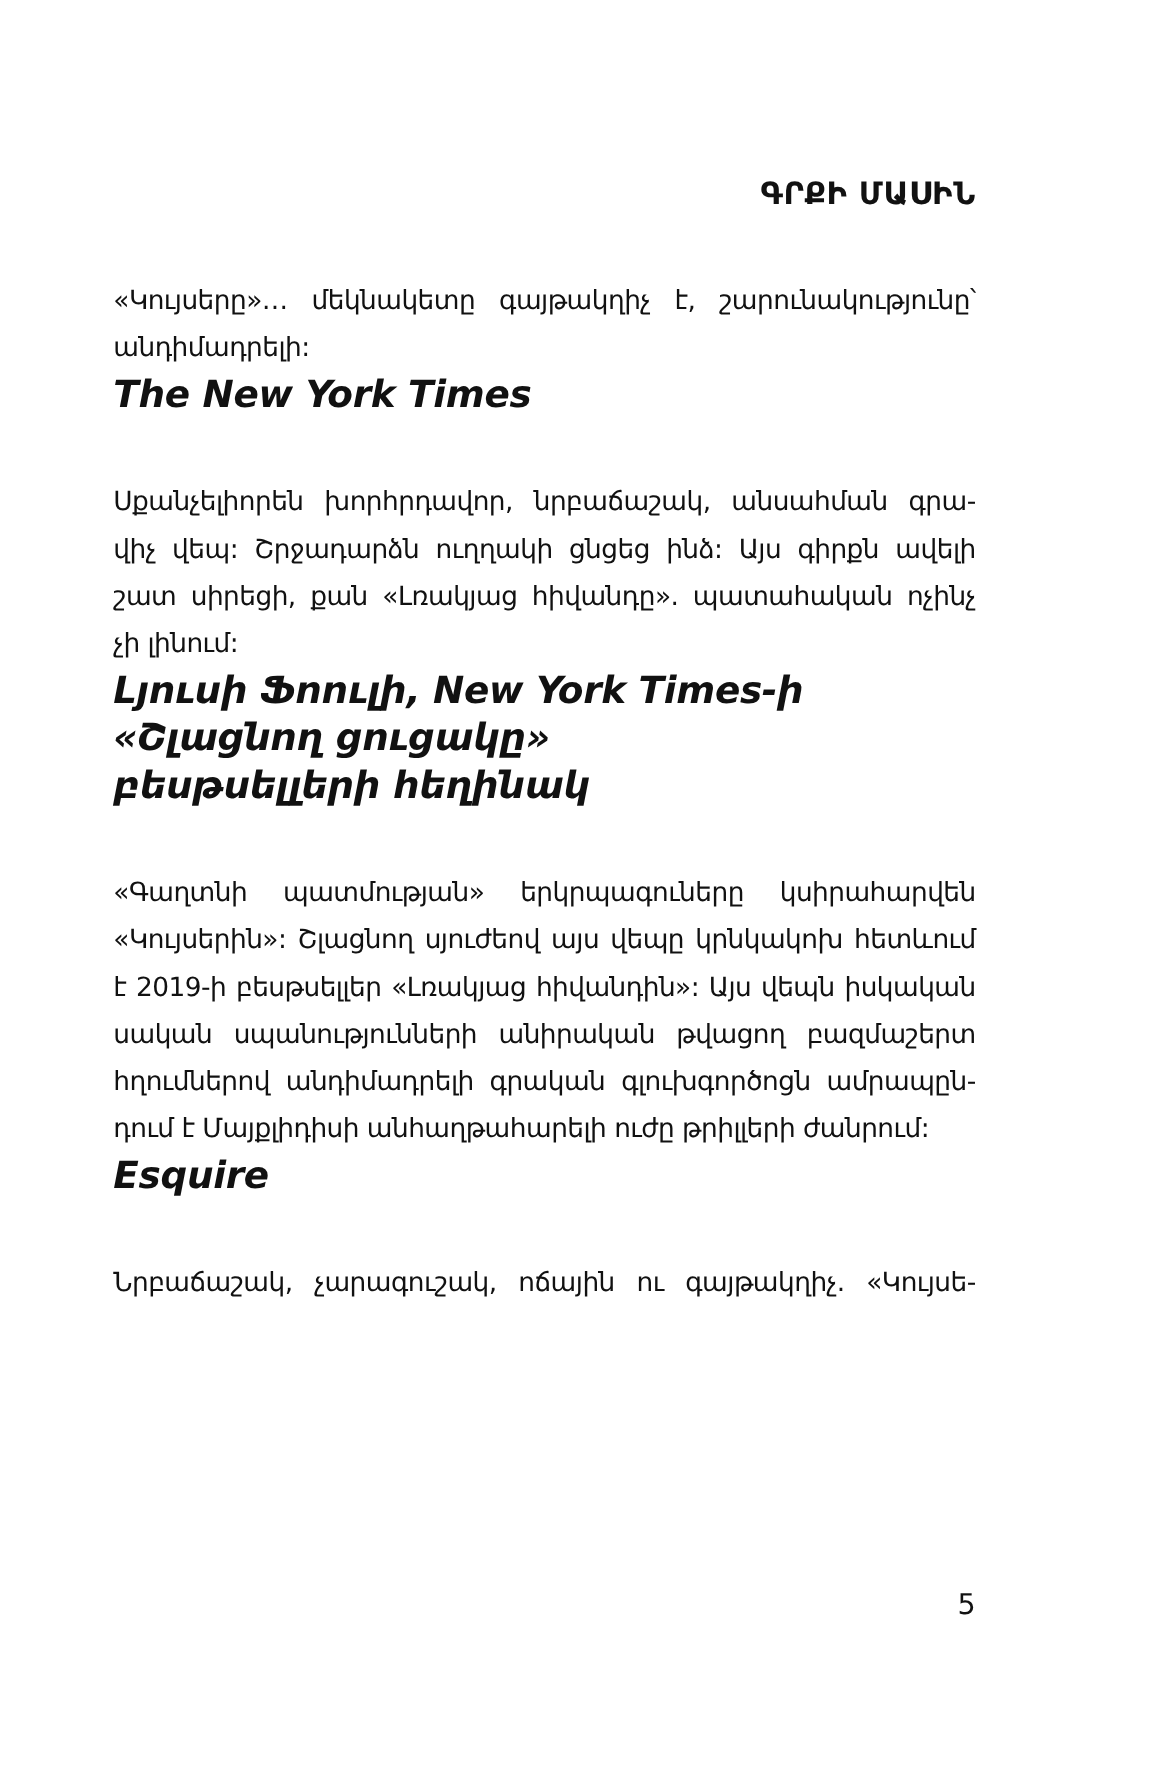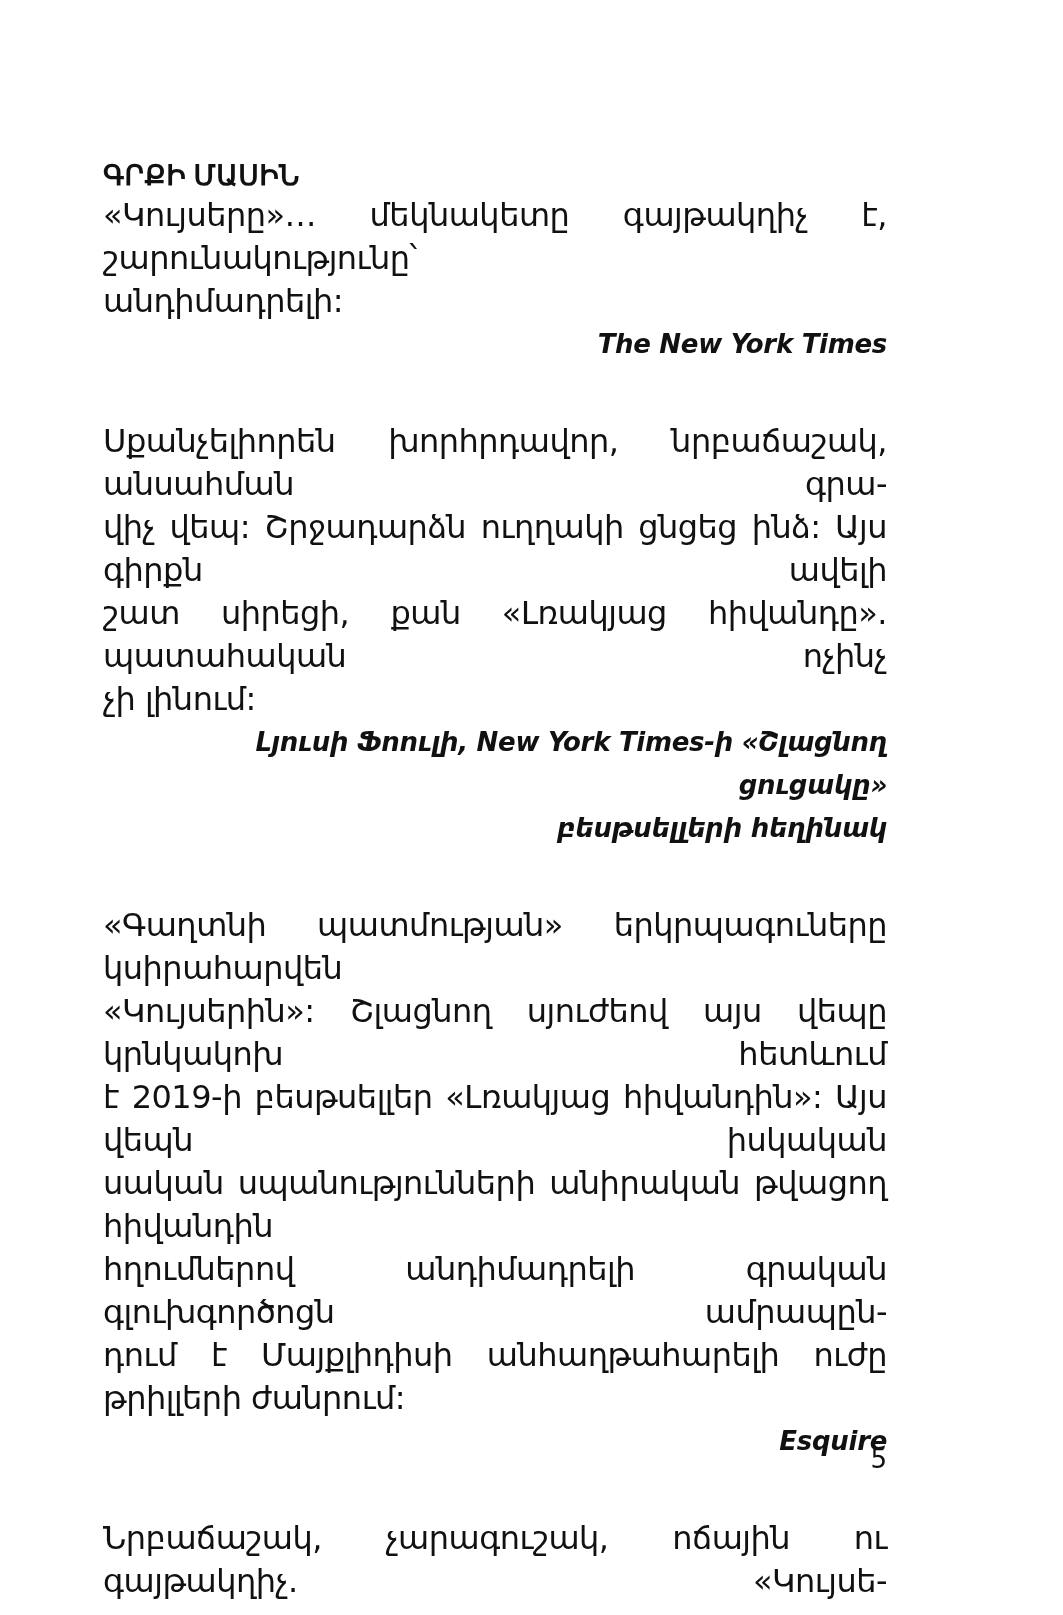--- a/index.html
+++ b/index.html
@@ -16,51 +16,51 @@
     color: #111111;
     overflow: hidden;
   }
   .content {
     position: absolute;
     left: 103px;
     top: 158px;
     width: 784px;
   }
   .page-title {
-    text-align: left;
+    text-align: right;
     font-weight: bold;
     font-size: 28px;
     line-height: 36px;
     letter-spacing: 0.5px;
-    font-family: Liberation Serif, serif;
+    margin-bottom: 58px;
   }
   .quote-block {
     margin-top: 54px;
   }
   .quote-block:first-of-type {
     margin-top: 0;
   }
   .body-line {
-    font-size: 32px;
+    font-size: 24px;
     line-height: 43px;
     letter-spacing: -0.5px;
     text-align: justify;
     text-align-last: justify;
     white-space: normal;
   }
   .body-line.last {
     text-align-last: left;
   }
   .attr-line {
-    font-size: 26px;
+    font-size: 34px;
     line-height: 43px;
     letter-spacing: -0.3px;
     font-weight: bold;
     font-style: italic;
-    text-align: right;
+    text-align: left;
   }
   .page-number {
     position: absolute;
     left: 103px;
     width: 784px;
     top: 1438px;
     text-align: right;
     font-size: 26px;
     line-height: 43px;
   }
@@ -82,21 +82,21 @@
           <div class="body-line">վիչ վեպ: Շրջադարձն ուղղակի ցնցեց ինձ: Այս գիրքն ավելի</div>
           <div class="body-line">շատ սիրեցի, քան «Լռակյաց հիվանդը». պատահական ոչինչ</div>
           <div class="body-line last">չի լինում:</div>
           <div class="attr-line">Լյուսի Ֆոուլի, New York Times-ի «Շլացնող ցուցակը»</div>
           <div class="attr-line">բեսթսելլերի հեղինակ</div>
         </div>
         <div class="quote-block">
           <div class="body-line">«Գաղտնի պատմության» երկրպագուները կսիրահարվեն</div>
           <div class="body-line">«Կույսերին»: Շլացնող սյուժեով այս վեպը կրնկակոխ հետևում</div>
           <div class="body-line">է 2019-ի բեսթսելլեր «Լռակյաց հիվանդին»: Այս վեպն իսկական</div>
-          <div class="body-line">սական սպանությունների անիրական թվացող հիվանդին</div>
+          <div class="body-line">սական սպանությունների անիրական թվացող բազմաշերտ</div>
           <div class="body-line">հղումներով անդիմադրելի գրական գլուխգործոցն ամրապըն-</div>
           <div class="body-line last">դում է Մայքլիդիսի անհաղթահարելի ուժը թրիլլերի ժանրում:</div>
           <div class="attr-line">Esquire</div>
         </div>
         <div class="quote-block">
           <div class="body-line">Նրբաճաշակ, չարագուշակ, ոճային ու գայթակղիչ. «Կույսե-</div>
         </div>
       </div>
   </div>
   <div class="page-number">5</div>

